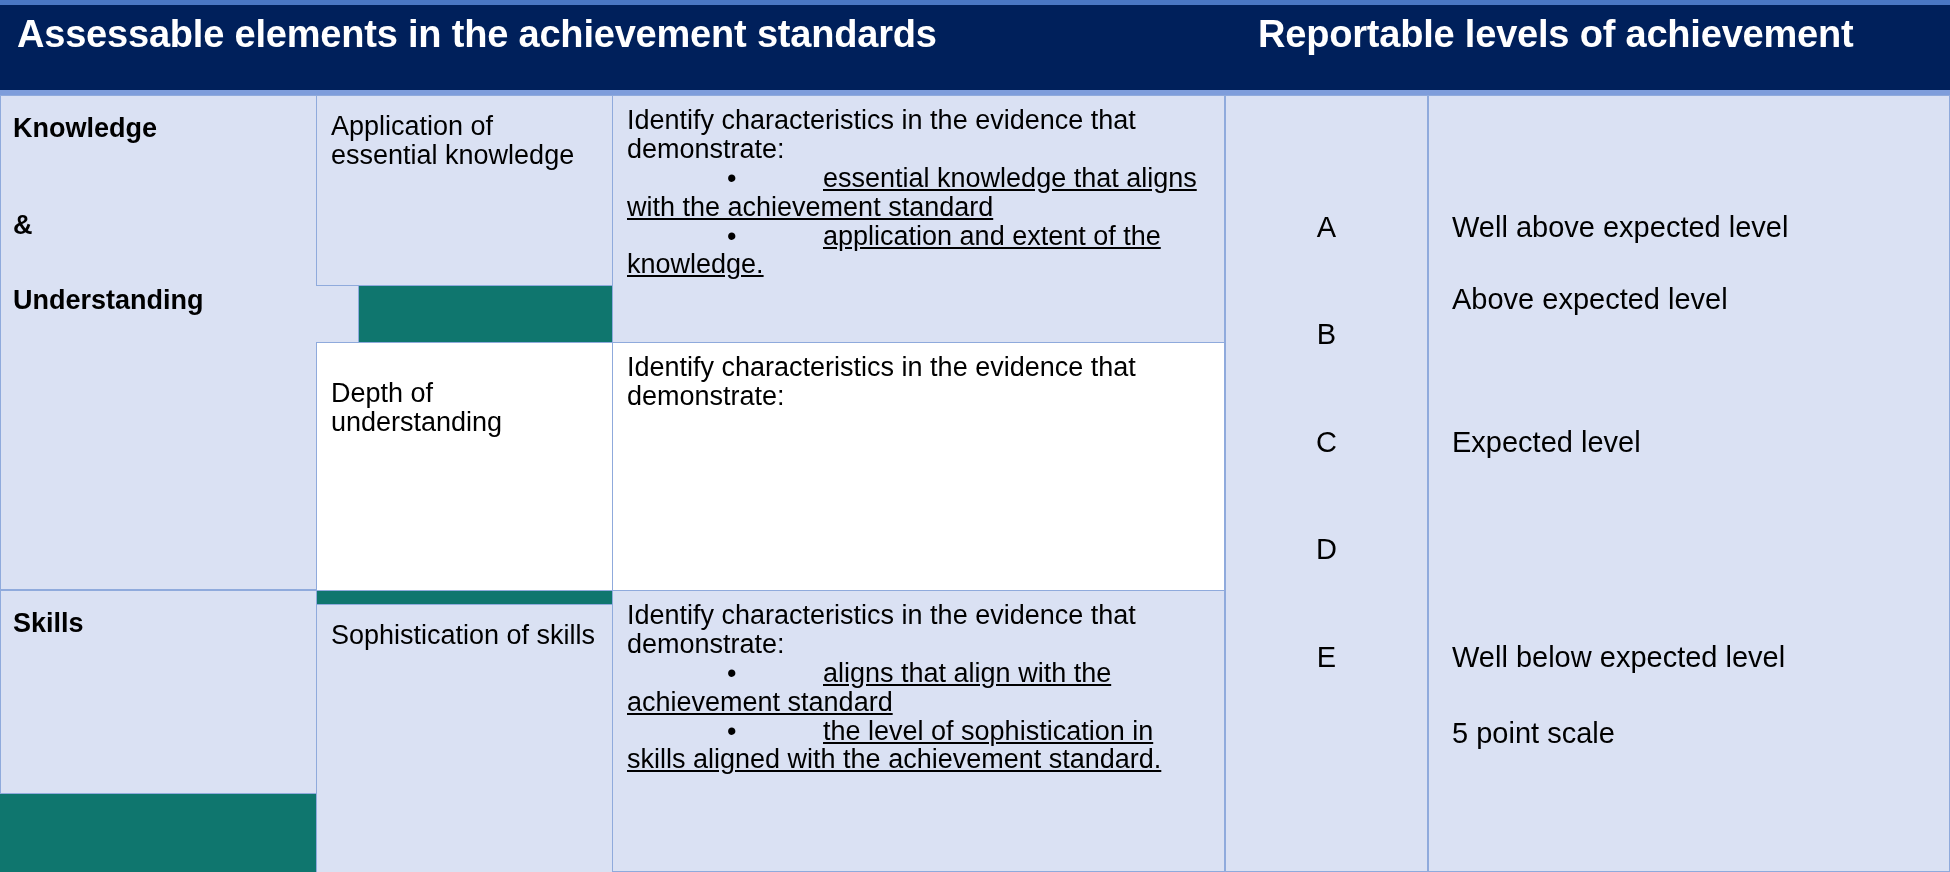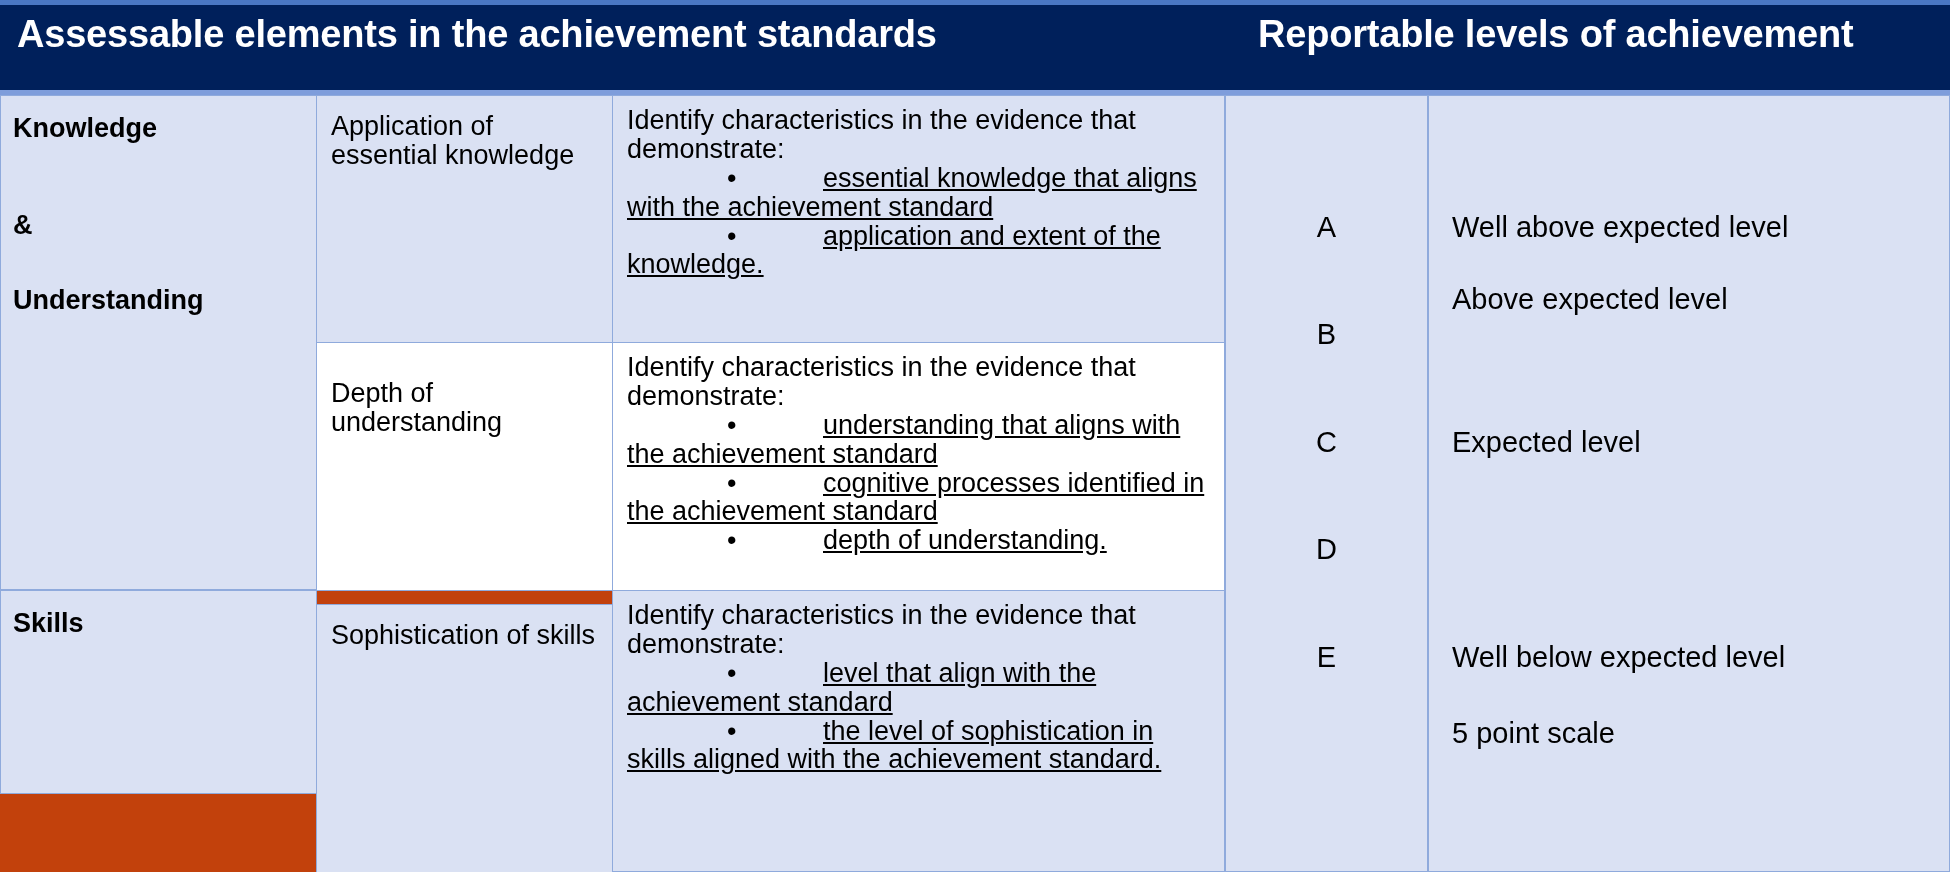--- a/index.html
+++ b/index.html
@@ -8,21 +8,21 @@
     background: #ffffff;
   }
   body {
     font-family: "Liberation Sans", sans-serif;
   }
   #page {
     position: relative;
     width: 1950px;
     height: 872px;
     overflow: hidden;
-    background: #c2410c;
+    background: #0f766e;
   }
 
   
   .banner {
     position: absolute;
     left: 0;
     top: 0;
     width: 1950px;
     height: 95px;
     background: #00205b;
@@ -132,62 +132,57 @@
     <div class="banner-title left">Assessable elements in the achievement standards</div>
     <div class="banner-title right">Reportable levels of achievement</div>
   </div>
 
   <div class="cell" style="left:0px; top:95px; width:359px; height:495px;">
     <div class="rowlabel" style="top:18px;">Knowledge</div>
     <div class="rowlabel" style="top:115px;">&amp;</div>
     <div class="rowlabel" style="top:190px;">Understanding</div>
   </div>
 
-  <div class="cell" style="left:316px; top:95px; width:297px; height:248px;">
+  <div class="cell" style="left:316px; top:95px; width:297px; height:191px;">
     <div class="subject" style="top:16px;">Application of essential knowledge</div>
   </div>
 
   <div class="cell" style="left:612px; top:95px; width:613px; height:248px;">
     <div class="cell-pad" style="top:10px;">
       <p class="para">Identify characteristics in the evidence that demonstrate:</p>
       <ul class="bullets">
         <li><span class="bdot">•</span><span class="btext">essential knowledge that aligns with the achievement standard</span></li>
         <li><span class="bdot">•</span><span class="btext">application and extent of the knowledge.</span></li>
       </ul>
     </div>
   </div>
 
   <div class="cell white" style="left:316px; top:342px; width:297px; height:249px;">
     <div class="subject" style="top:36px;">Depth of understanding</div>
   </div>
 
   <div class="cell white" style="left:612px; top:342px; width:613px; height:249px;">
     <div class="cell-pad" style="top:10px;">
       <p class="para">Identify characteristics in the evidence that demonstrate:</p>
-      <ul class="bullets">
-        <li><span class="bdot">•</span><span class="btext">understanding that aligns with the achievement standard</span></li>
-        <li><span class="bdot">•</span><span class="btext">cognitive processes identified in the achievement standard</span></li>
-        <li><span class="bdot">•</span><span class="btext">depth of understanding.</span></li>
-      </ul>
     </div>
   </div>
 
   <div class="cell" style="left:0px; top:590px; width:317px; height:204px;">
     <div class="rowlabel" style="top:18px;">Skills</div>
   </div>
 
   <div class="cell" style="left:316px; top:604px; width:297px; height:323px;">
     <div class="subject" style="top:16px;">Sophistication of skills</div>
   </div>
 
   <div class="cell" style="left:612px; top:590px; width:613px; height:282px;">
     <div class="cell-pad" style="top:10px;">
       <p class="para">Identify characteristics in the evidence that demonstrate:</p>
       <ul class="bullets">
-        <li><span class="bdot">•</span><span class="btext">level that align with the achievement standard</span></li>
+        <li><span class="bdot">•</span><span class="btext">aligns that align with the achievement standard</span></li>
         <li><span class="bdot">•</span><span class="btext">the level of sophistication in skills aligned with the achievement standard.</span></li>
       </ul>
     </div>
   </div>
 
   <div class="cell" style="left:1225px; top:95px; width:203px; height:777px;">
   </div>
 
   <div class="cell" style="left:1428px; top:95px; width:522px; height:777px;">
   </div>

